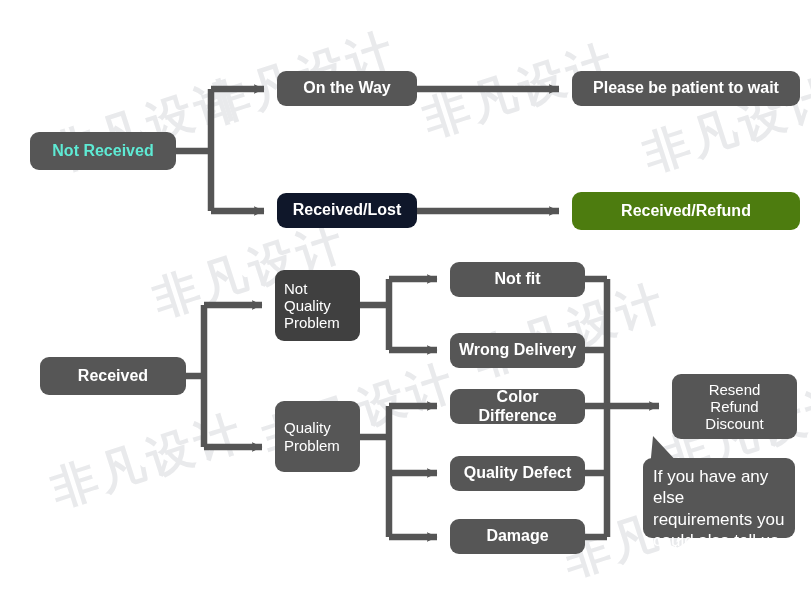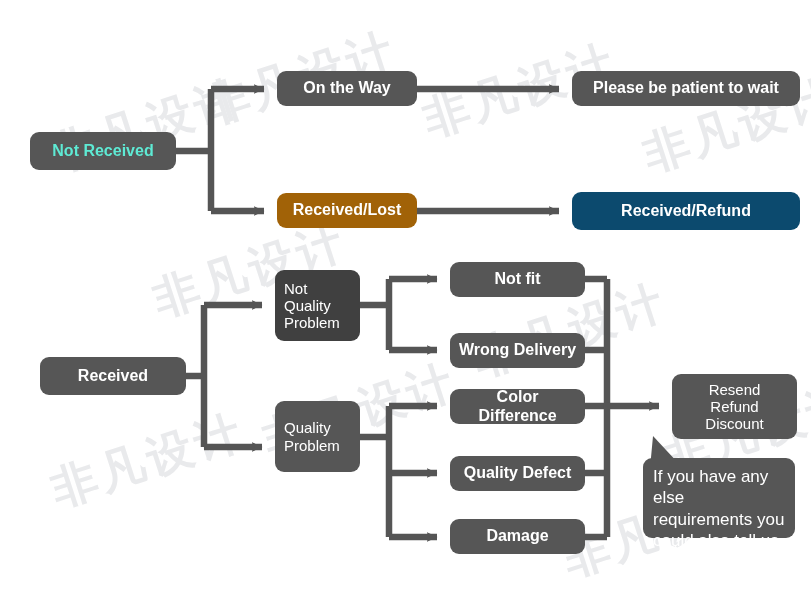--- a/index.html
+++ b/index.html
@@ -173,22 +173,22 @@
         <path d="M607,227 L607,485"></path>
 
         <path d="M607,354 L659,354" marker-end="url(#ah)"></path>
       </g>
     </svg>
 
     <div id="nodes">
         <div class="node" style="left: 30px; top: 80px; width: 146px; height: 38px; background: rgb(86, 86, 86); color: #5eead4;">Not Received</div>
         <div class="node" style="left: 277px; top: 19px; width: 140px; height: 35px; background: rgb(86, 86, 86); color: rgb(255, 255, 255);">On the Way</div>
         <div class="node" style="left: 572px; top: 19px; width: 228px; height: 35px; background: rgb(86, 86, 86); color: rgb(255, 255, 255);">Please be patient to wait</div>
-        <div class="node" style="left: 277px; top: 141px; width: 140px; height: 35px; background: #a16207; color: rgb(255, 255, 255);">Received/Lost</div>
-        <div class="node" style="left: 572px; top: 140px; width: 228px; height: 38px; background: #0c4a6e; color: rgb(255, 255, 255);">Received/Refund</div>
+        <div class="node" style="left: 277px; top: 141px; width: 140px; height: 35px; background: #0f172a; color: rgb(255, 255, 255);">Received/Lost</div>
+        <div class="node" style="left: 572px; top: 140px; width: 228px; height: 38px; background: #4d7c0f; color: rgb(255, 255, 255);">Received/Refund</div>
         <div class="node" style="left: 40px; top: 305px; width: 146px; height: 38px; background: rgb(86, 86, 86); color: rgb(255, 255, 255);">Received</div>
         <div class="node multi tall" style="left: 275px; top: 218px; width: 85px; height: 71px; background: #404040; color: rgb(255, 255, 255); justify-content: flex-start; text-align: left; font-size: 15px; font-weight: 400;">Not
 Quality
 Problem</div>
         <div class="node multi tall" style="left: 275px; top: 349px; width: 85px; height: 71px; background: rgb(86, 86, 86); color: rgb(255, 255, 255); justify-content: flex-start; text-align: left; font-size: 15px; font-weight: 400;">Quality
 Problem</div>
         <div class="node" style="left: 450px; top: 210px; width: 135px; height: 35px; background: rgb(86, 86, 86); color: rgb(255, 255, 255);">Not fit</div>
         <div class="node" style="left: 450px; top: 281px; width: 135px; height: 35px; background: rgb(86, 86, 86); color: rgb(255, 255, 255);">Wrong Delivery</div>
         <div class="node" style="left: 450px; top: 337px; width: 135px; height: 35px; background: rgb(86, 86, 86); color: rgb(255, 255, 255);">Color Difference</div>
         <div class="node" style="left: 450px; top: 404px; width: 135px; height: 35px; background: rgb(86, 86, 86); color: rgb(255, 255, 255);">Quality Defect</div>

